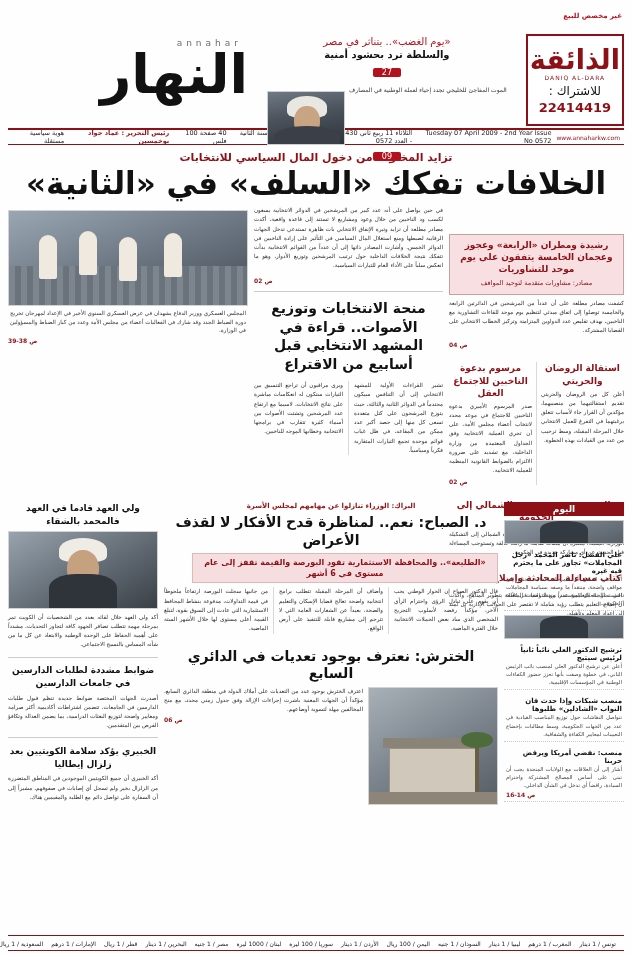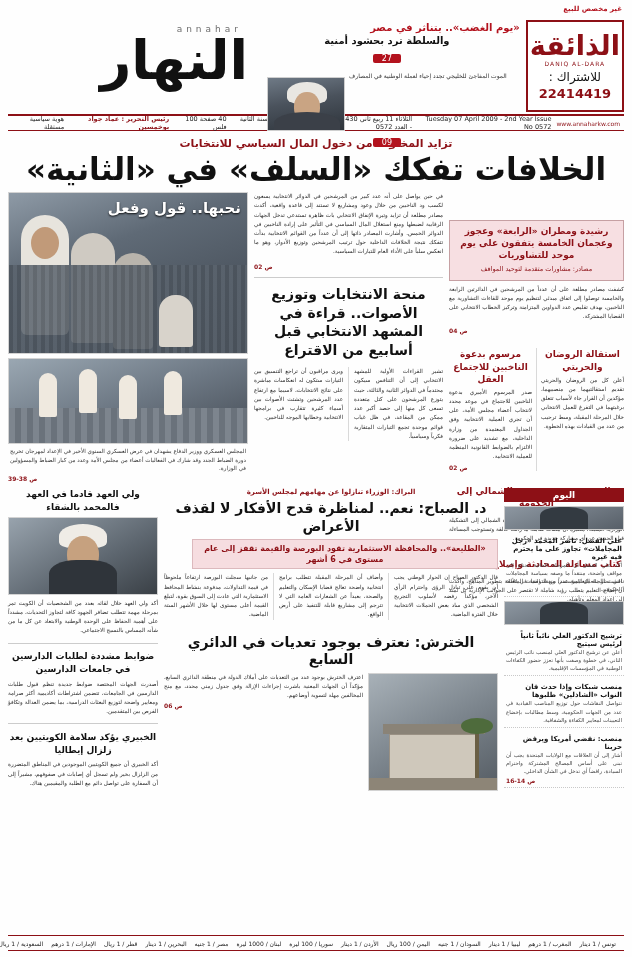--- a/index.html
+++ b/index.html
@@ -19,21 +19,21 @@
     background: #fefefe;
     padding: 0;
   }
 
   
   .top-strip {
     height: 16px;
     display: flex;
     align-items: center;
     justify-content: flex-start;
-    padding: 9px 10px;
+    padding: 16px 10px;
   }
   .top-strip .free-note {
     color: #b3121d;
     font-size: 7px;
     font-weight: bold;
   }
 
   
   .masthead {
     display: flex;
@@ -69,21 +69,22 @@
     margin-right: 6px;
   }
   .masthead-center {
     flex: 1 1 auto;
     position: relative;
     padding: 2px 6px 0 6px;
   }
   .headline-teaser {
     color: #b3121d;
     font-size: 10px;
-    font-weight: bold;
+    font-weight: normal;
+    text-align: center;
     line-height: 1.5;
   }
   .teaser-line2 {
     color: #111;
     font-size: 10px;
     font-weight: bold;
     text-align: center;
   }
   .teaser-badge {
     display: inline-block;
@@ -514,28 +515,20 @@
       <div class="rule-grey"></div>
       <div class="mid-title">منحة الانتخابات وتوزيع الأصوات.. قراءة في المشهد الانتخابي قبل أسابيع من الاقتراع</div>
       <div class="mid-cols">
         <div class="c body-text">تشير القراءات الأولية للمشهد الانتخابي إلى أن التنافس سيكون محتدماً في الدوائر الثانية والثالثة، حيث يتوزع المرشحون على كتل متعددة تسعى كل منها إلى حصد أكبر عدد ممكن من المقاعد، في ظل غياب قوائم موحدة تجمع التيارات المتقاربة فكرياً وسياسياً.</div>
         <div class="sep-v"></div>
         <div class="c body-text">ويرى مراقبون أن تراجع التنسيق بين التيارات ستكون له انعكاسات مباشرة على نتائج الانتخابات، لاسيما مع ارتفاع عدد المرشحين وتشتت الأصوات بين أسماء كثيرة تتقارب في برامجها الانتخابية وخطابها الموجه للناخبين.</div>
       </div>
     </div>
 
     <div class="col-right-feature">
-      <div class="photo photo-main">
-        <div class="figA"></div>
-        <div class="figB"></div>
-        <div class="figC"></div>
-        <div class="crowd"></div>
-        <div class="child"></div>
-        <div class="photo-caption-overlay">نحبها.. قول وفعل</div>
-      </div>
       <div class="photo photo-second">
         <div class="stage"></div>
         <div class="dancer" style="left:30px;bottom:26px;"></div>
         <div class="dancer" style="left:70px;bottom:30px;"></div>
         <div class="dancer" style="left:110px;bottom:24px;"></div>
         <div class="dancer" style="left:155px;bottom:28px;"></div>
       </div>
       <div class="caption">المجلس العسكري ووزير الدفاع يشهدان في عرض العسكري السنوي الأخير في الإعداد لمهرجان تخريج دورة الضباط الجدد وقد شارك في الفعاليات أعضاء من مجلس الأمة وعدد من كبار الضباط والمسؤولين في الوزارة.</div>
       <div class="more-tag">ص 38-39</div>
     </div>

